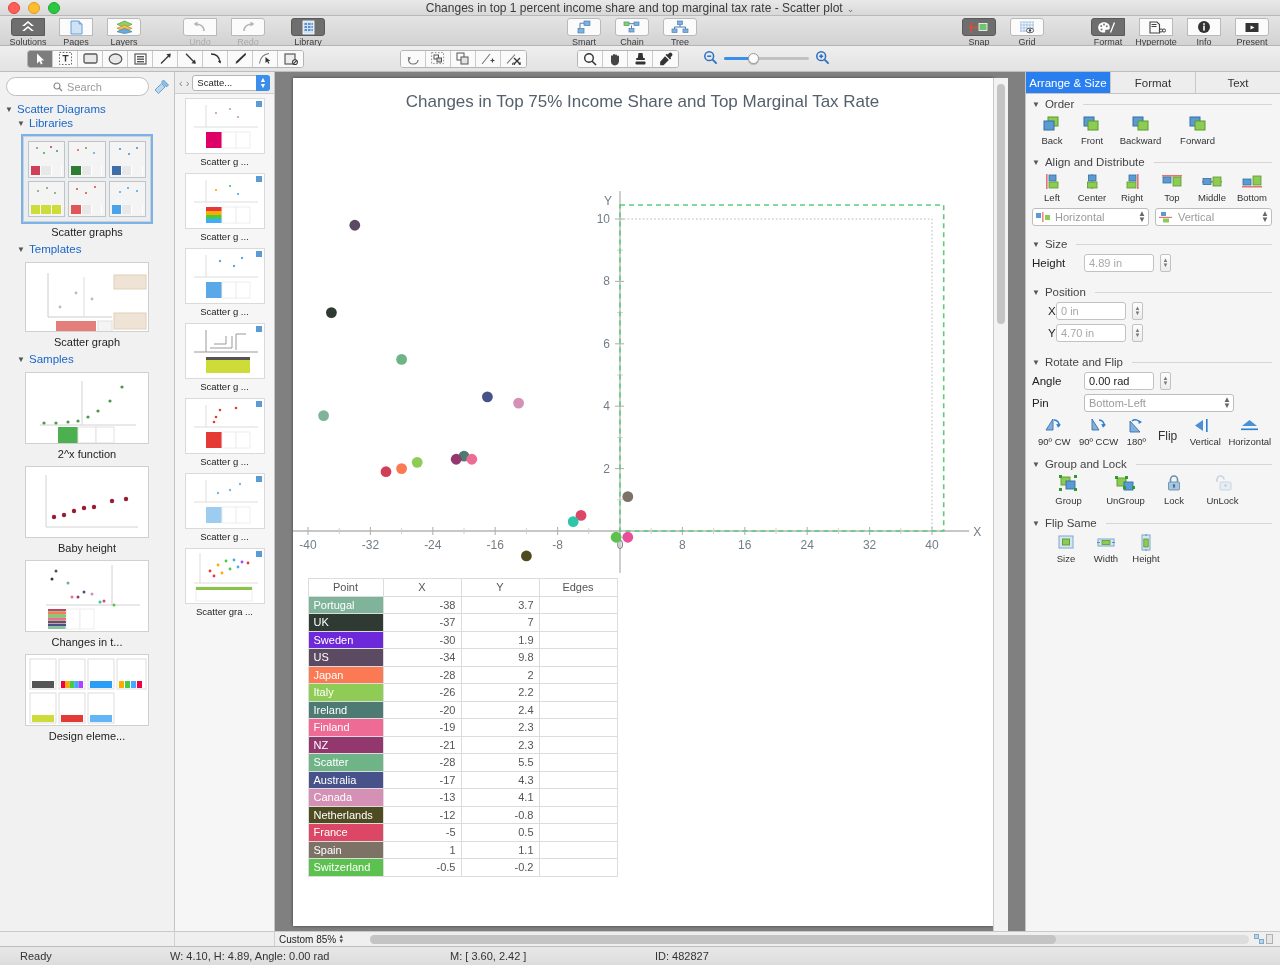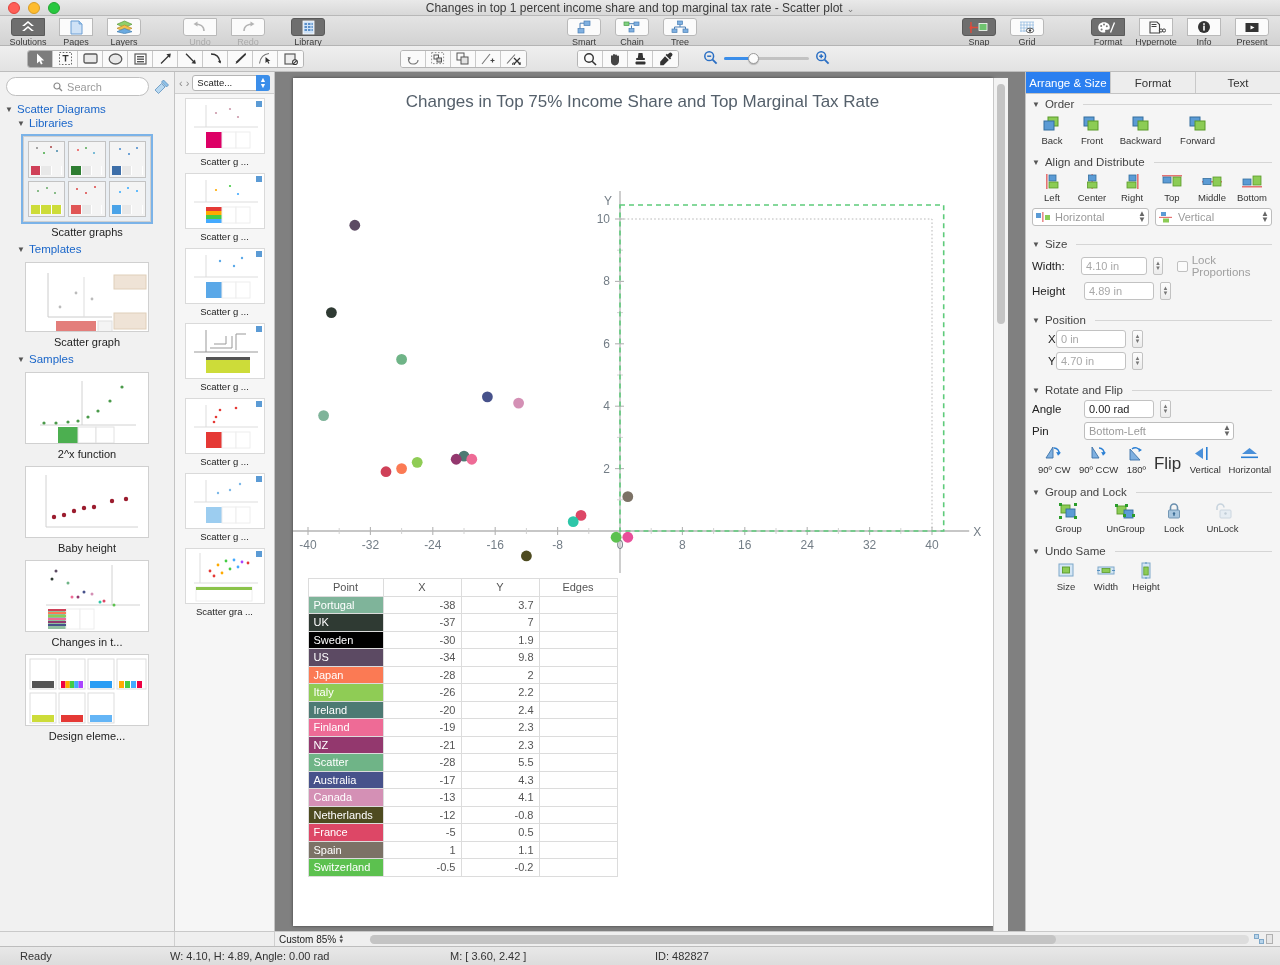--- a/index.html
+++ b/index.html
@@ -1010,21 +1010,21 @@
                 <td class="num">3.7</td>
                 <td class="edges"></td>
               </tr>
               <tr>
                 <td class="name" style="background:#2f3a33">UK</td>
                 <td class="num">-37</td>
                 <td class="num">7</td>
                 <td class="edges"></td>
               </tr>
               <tr>
-                <td class="name" style="background:#000000">Sweden</td>
+                <td class="name" style="background:#6d28d9">Sweden</td>
                 <td class="num">-30</td>
                 <td class="num">1.9</td>
                 <td class="edges"></td>
               </tr>
               <tr>
                 <td class="name" style="background:#5c4a63">US</td>
                 <td class="num">-34</td>
                 <td class="num">9.8</td>
                 <td class="edges"></td>
               </tr>
@@ -1236,32 +1236,20 @@
           </div>
         </div>
       </div>
 
       <div class="rsec" style="margin-top:8px;">
         <div class="rsec-hd">
             <span class="tri">▼</span>
             <span>Size</span>
             <span class="rule"></span>
           </div>
-        <div class="fld-row">
-          <span class="fld-lbl">Width:</span>
-          <div class="fld w80">4.10 in</div>
-          <div class="spin">
-              <span>▲</span>
-              <span>▼</span>
-            </div>
-          <div class="chk" style="margin-left:8px;">
-            <span class="chkbox"></span>
-            <span>Lock Proportions</span>
-          </div>
-        </div>
         <div class="fld-row">
           <span class="fld-lbl">Height</span>
           <div class="fld w80">4.89 in</div>
           <div class="spin">
               <span>▲</span>
               <span>▼</span>
             </div>
         </div>
       </div>
 
@@ -1332,21 +1320,21 @@
           </div>
           <div class="ibtn">
             <svg width="24" height="19" viewBox="0 0 24 19">
                 <path d="M6 16 L6 5 L16 16 Z" fill="#7fb0e0" stroke="#3d73a8" stroke-width=".9"></path>
                 <path d="M8 5 a5 5 0 0 1 8 2" stroke="#2a7fd4" stroke-width="1.4" fill="none"></path>
                 <path d="M18 6 L14.6 8 L15 4.2 Z" fill="#2a7fd4"></path>
               </svg>
             <span class="il">180º</span>
           </div>
           <div class="ibtn" style="justify-content:center;padding-top:7px;">
-            <span class="il" style="font-size:17px;">Flip</span>
+            <span class="il" style="font-size:12px;">Flip</span>
           </div>
           <div class="ibtn wide">
             <svg width="26" height="19" viewBox="0 0 26 19">
                 <path d="M11 4 L11 15 L3 9.5 Z" fill="#4a90d9"></path>
                 <rect x="14" y="3" width="1.6" height="13" fill="#2a7fd4"></rect>
               </svg>
             <span class="il">Vertical</span>
           </div>
           <div class="ibtn wide">
             <svg width="26" height="19" viewBox="0 0 26 19">
@@ -1407,21 +1395,21 @@
                 <circle cx="13.5" cy="11.5" r="1.2" fill="#c0ccd6"></circle>
               </svg>
             <span class="il">UnLock</span>
           </div>
         </div>
       </div>
 
       <div class="rsec" style="margin-top:7px;">
         <div class="rsec-hd">
             <span class="tri">▼</span>
-            <span>Undo Same</span>
+            <span>Flip Same</span>
             <span class="rule"></span>
           </div>
         <div class="ibar" style="padding-left:14px;">
           <div class="ibtn">
             <svg width="22" height="19" viewBox="0 0 22 19">
                 <rect x="4" y="3" width="14" height="12" fill="#d4e6f5" stroke="#7fa8c9" stroke-width="1"></rect>
                 <rect x="7.5" y="6" width="7" height="6" fill="#8ccc55" stroke="#5a9a2a" stroke-width=".9"></rect>
               </svg>
             <span class="il">Size</span>
           </div>

